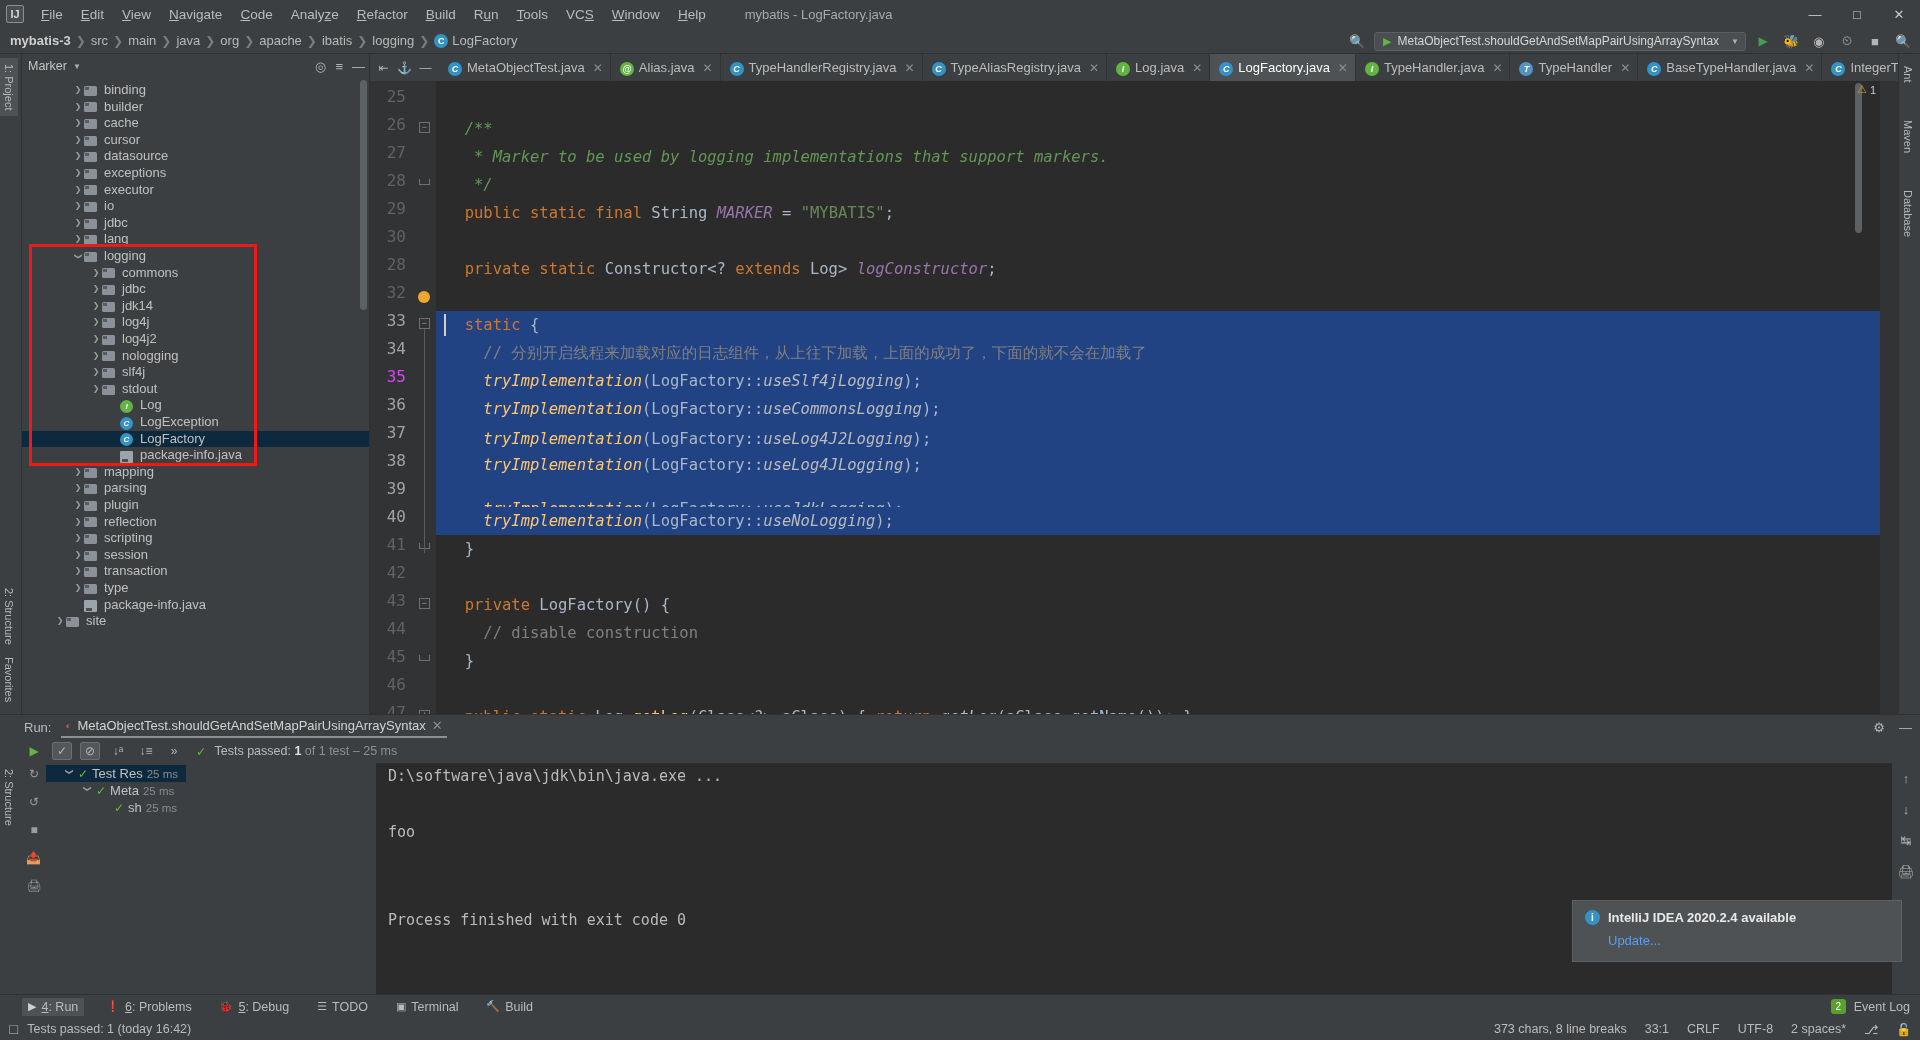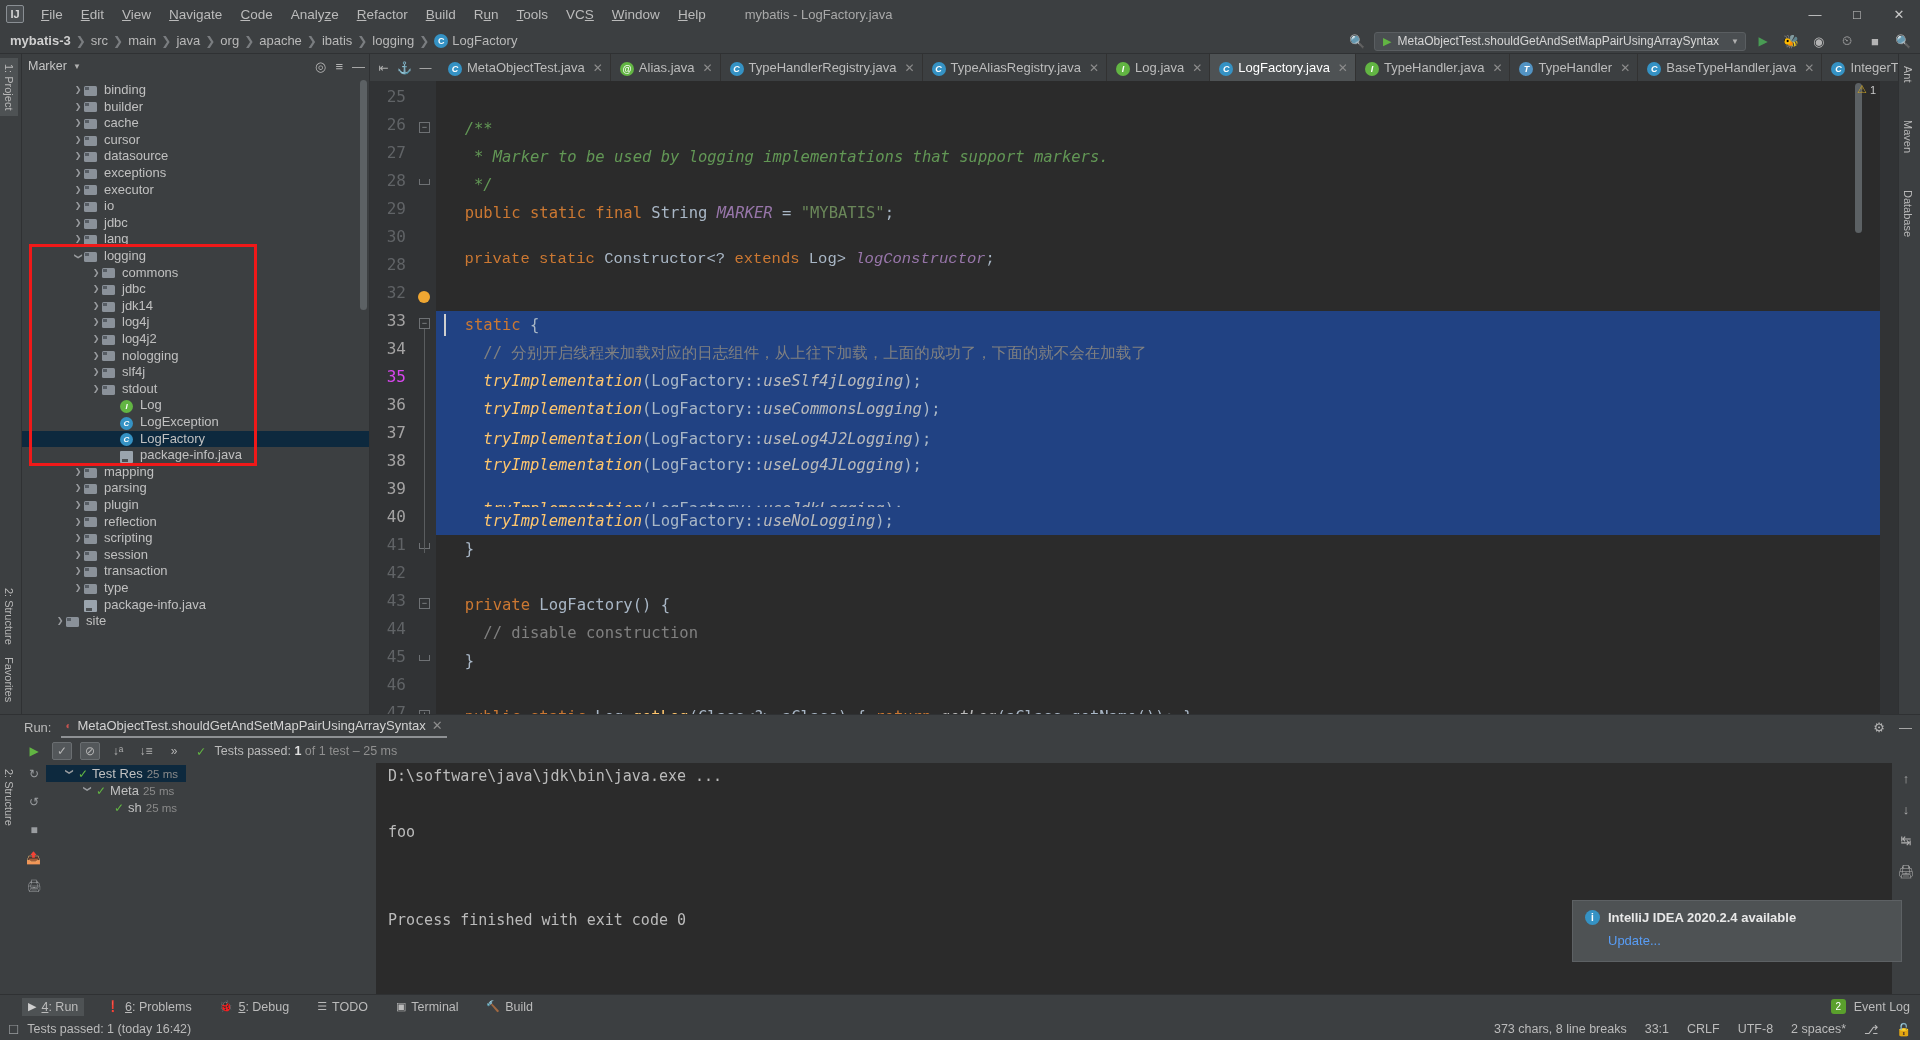--- a/index.html
+++ b/index.html
@@ -632,21 +632,21 @@
             <div class="foldline" style="top: 248px; height: 224px;"></div>
           </div>
         <div class="code" id="code">
           <div class="edit-scroll"></div>
         <div class="cl" style="top: 6px;"></div>
             <div class="cl" style="top: 34px;"><span class="cmt">  /**</span></div>
             <div class="cl" style="top: 62px;"><span class="cmt">   * Marker to be used by logging implementations that support markers.</span></div>
             <div class="cl" style="top: 90px;"><span class="cmt">   */</span></div>
             <div class="cl" style="top: 118px;"><span class="kw">  public static final </span><span class="typ">String </span><span class="fld">MARKER </span><span class="pln">= </span><span class="str">"MYBATIS"</span><span class="pln">;</span></div>
             <div class="cl" style="top: 146px;"></div>
-            <div class="cl" style="top: 164px; font-family: Liberation Mono, monospace;"><span class="kw">  private static </span><span class="typ">Constructor&lt;? </span><span class="kw">extends </span><span class="typ">Log&gt; </span><span class="fld">logConstructor</span><span class="pln">;</span></div>
+            <div class="cl" style="top: 174px;"><span class="kw">  private static </span><span class="typ">Constructor&lt;? </span><span class="kw">extends </span><span class="typ">Log&gt; </span><span class="fld">logConstructor</span><span class="pln">;</span></div>
             <div class="cl" style="top: 202px;"></div>
             <div class="selband" style="top: 230px; height: 28px;"></div>
             <div class="cl" style="top: 230px;"><span class="kw">  static </span><span class="pln">{</span></div>
             <div class="caret-line" style="top: 233px; height: 22px; left: 8px;"></div>
             <div class="selband" style="top: 258px; height: 28px;"></div>
             <div class="cl" style="top: 258px;"><span class="cmt2">    // 分别开启线程来加载对应的日志组件，从上往下加载，上面的成功了，下面的就不会在加载了</span></div>
             <div class="selband" style="top: 286px; height: 28px;"></div>
             <div class="cl" style="top: 286px;"><span class="pln">    </span><span class="mth ital">tryImplementation</span><span class="pln">(LogFactory::</span><span class="ital">useSlf4jLogging</span><span class="pln">);</span></div>
             <div class="selband" style="top: 314px; height: 28px;"></div>
             <div class="cl" style="top: 314px;"><span class="pln">    </span><span class="mth ital">tryImplementation</span><span class="pln">(LogFactory::</span><span class="ital">useCommonsLogging</span><span class="pln">);</span></div>

